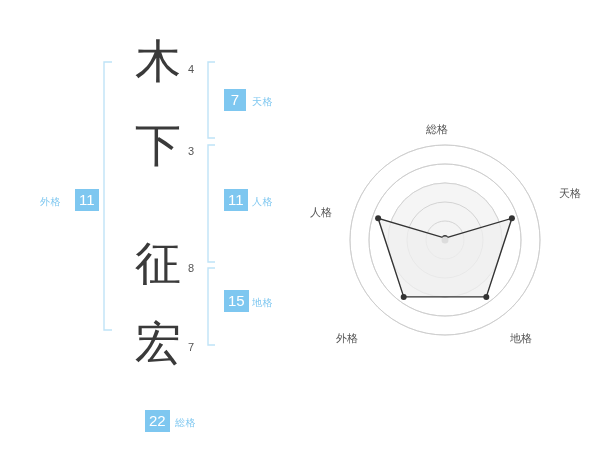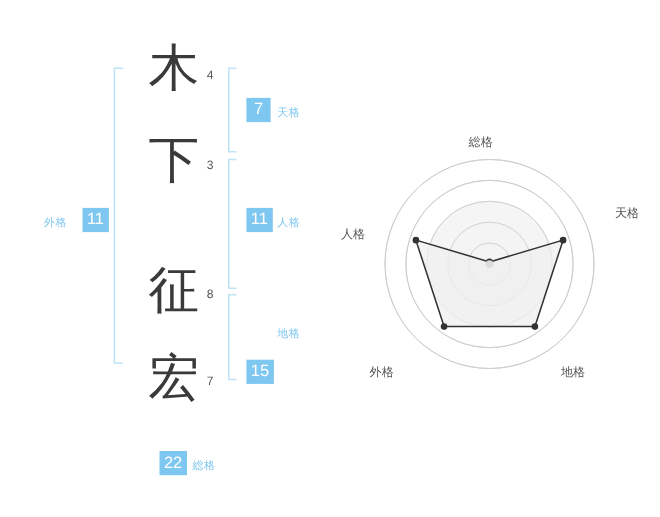--- a/index.html
+++ b/index.html
@@ -70,21 +70,21 @@
     color: #7ec7f0;
     letter-spacing: 0.5px;
   }
 
   .chip-tenkaku { left: 224px; top: 89px; }
   .lbl-tenkaku  { left: 252px; top: 95px; }
 
   .chip-jinkaku { left: 224px; top: 189px; }
   .lbl-jinkaku  { left: 252px; top: 195px; }
 
-  .chip-chikaku { left: 224px; top: 290px; margin-top: 37px; }
+  .chip-chikaku { left: 224px; top: 290px; }
   .lbl-chikaku  { left: 252px; top: 296px; }
 
   .chip-gaikaku { left: 75px;  top: 189px; }
   .lbl-gaikaku  { left: 40px;  top: 195px; }
 
   .chip-soukaku { left: 145px; top: 410px; }
   .lbl-soukaku  { left: 175px; top: 416px; }
 
   
   #radar-panel {

